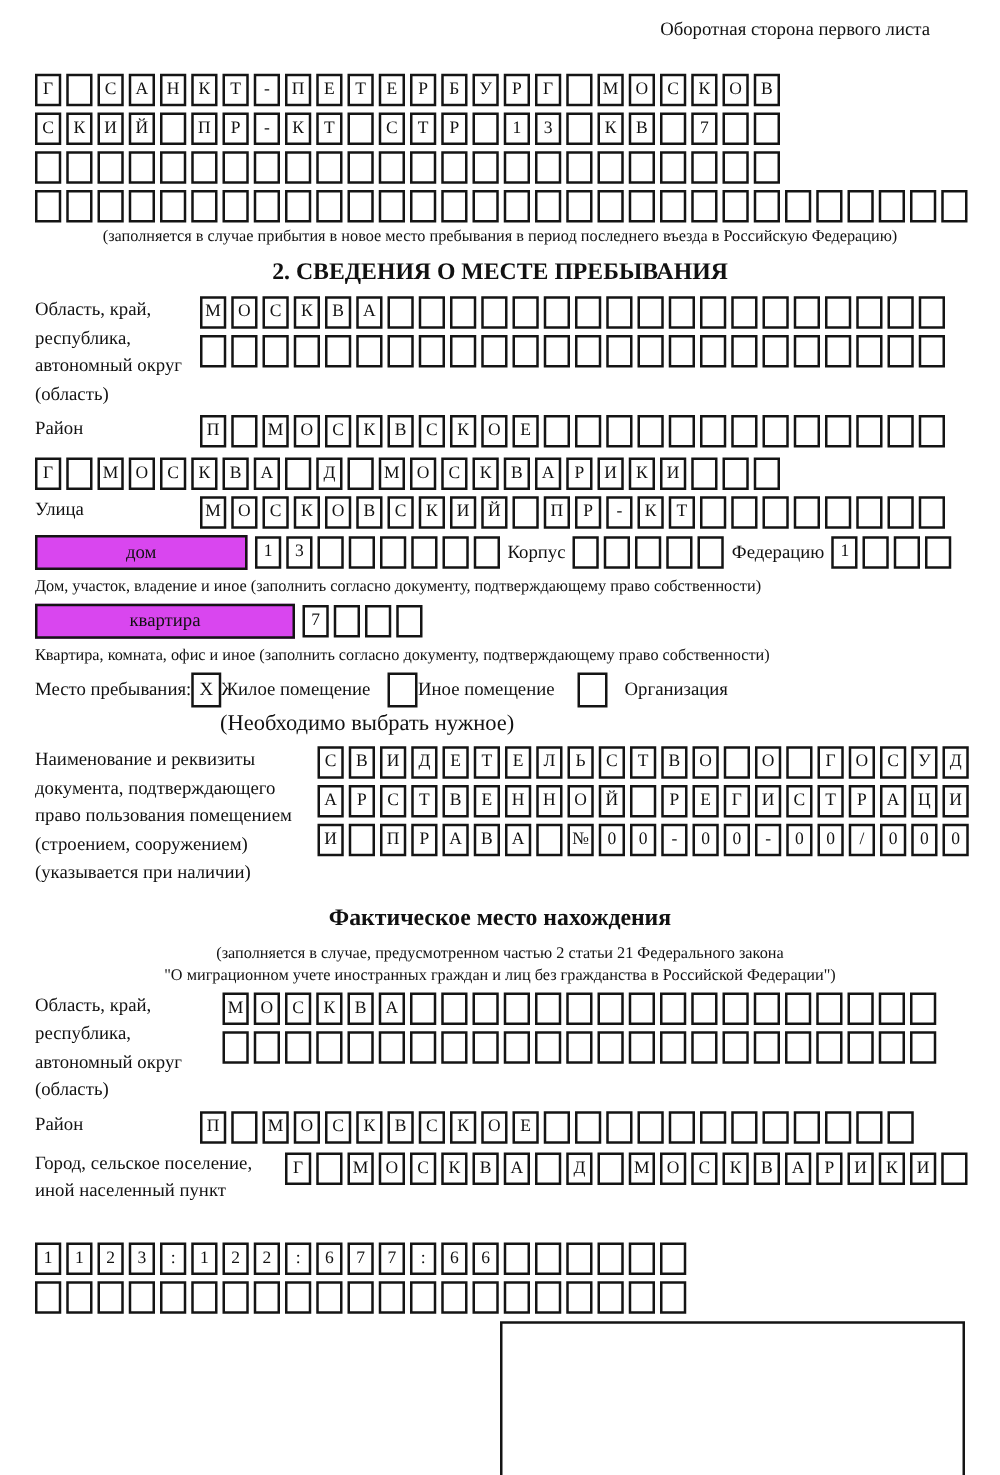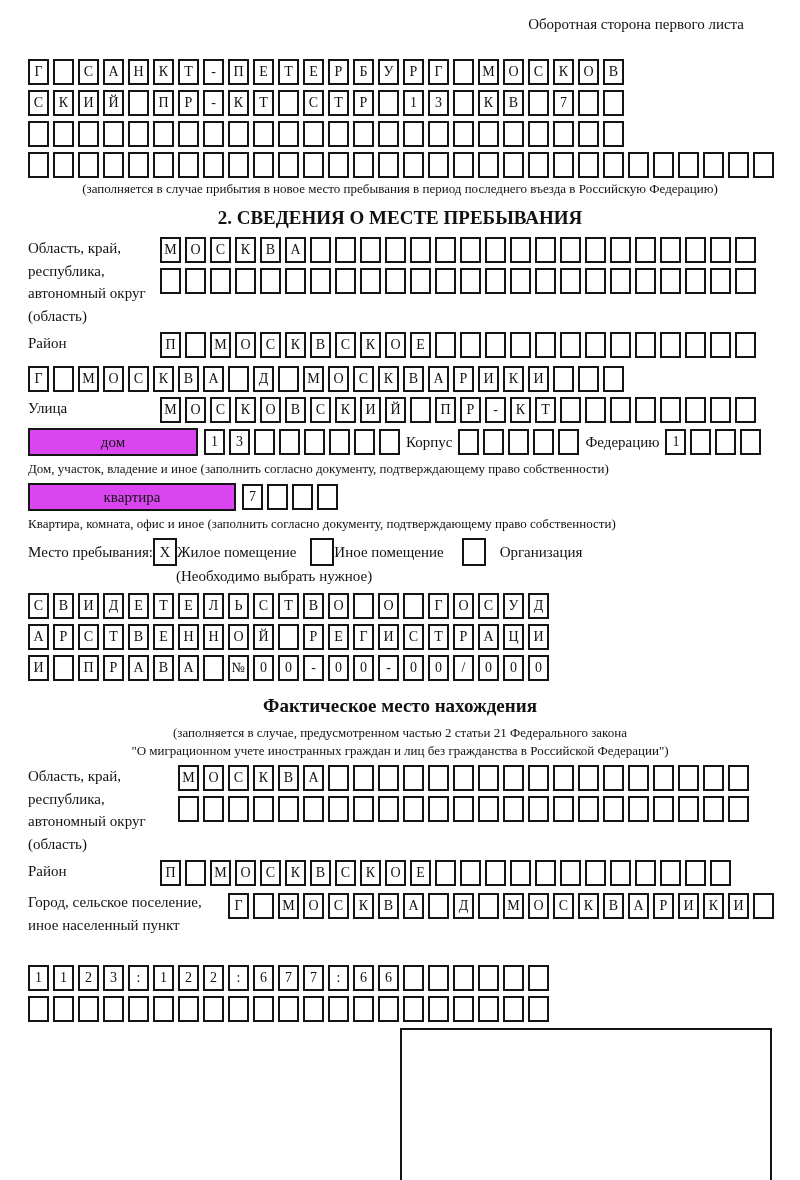--- a/index.html
+++ b/index.html
@@ -28,21 +28,21 @@
   .sec-title{font-size:19px;font-weight:bold;text-align:center;margin:10px 0 8px 0;}
   .labelbox{
     border:2px solid #141414;height:24px;display:flex;align-items:center;justify-content:center;
     font-size:15px;background:#d946ef;flex:0 0 auto;
   }
   .inline-lbl{font-size:15px;line-height:28px;white-space:nowrap;}
   .chk{
     width:20px;height:24px;border:2px solid #141414;display:flex;align-items:center;justify-content:center;
     font-size:15px;flex:0 0 auto;
   }
-  .note-left{font-size:15px;margin:2px 0 8px 148px;}
+  .note-left{font-size:18px;margin:2px 0 8px 148px;}
   .stamp-wrap{margin-left:auto;width:372px;margin-top:6px;}
   .stamp-box{width:368px;height:172px;border:2px solid #141414;background:#fff;}
   .gap6{width:6px;flex:0 0 auto;}
 </style>
 </head>
 <body>
 
 <div class="page-title">Оборотная сторона первого листа</div>
 
 <div class="form-row">
@@ -362,20 +362,21 @@
   <div class="chk">X</div>
   <div class="inline-lbl">Жилое помещение</div>
   <div class="chk" style="margin-left:14px;"></div>
   <div class="inline-lbl">Иное помещение</div>
   <div class="chk" style="margin-left:18px;"></div>
   <div class="inline-lbl" style="margin-left:14px;">Организация</div>
 </div>
 <div class="note-left">(Необходимо выбрать нужное)</div>
 
 <div class="form-row">
+  <div class="lbl lbl-w225">Наименование и реквизиты документа, подтверждающего право пользования помещением (строением, сооружением) (указывается при наличии)</div>
   <div class="grids">
     <div class="cellrow">
         <div class="cell">С</div>
         <div class="cell">В</div>
         <div class="cell">И</div>
         <div class="cell">Д</div>
         <div class="cell">Е</div>
         <div class="cell">Т</div>
         <div class="cell">Е</div>
         <div class="cell">Л</div>
@@ -525,21 +526,21 @@
       <div class="cell"></div>
       <div class="cell"></div>
       <div class="cell"></div>
       <div class="cell"></div>
       <div class="cell"></div>
       <div class="cell"></div>
     </div>
 </div>
 
 <div class="form-row">
-  <div class="lbl lbl-w200">Город, сельское поселение, иное населенный пункт</div>
+  <div class="lbl lbl-w200">Город, сельское поселение, иной населенный пункт</div>
   <div class="cellrow" style="margin-top:2px;">
       <div class="cell">Г</div>
       <div class="cell"></div>
       <div class="cell">М</div>
       <div class="cell">О</div>
       <div class="cell">С</div>
       <div class="cell">К</div>
       <div class="cell">В</div>
       <div class="cell">А</div>
       <div class="cell"></div>

